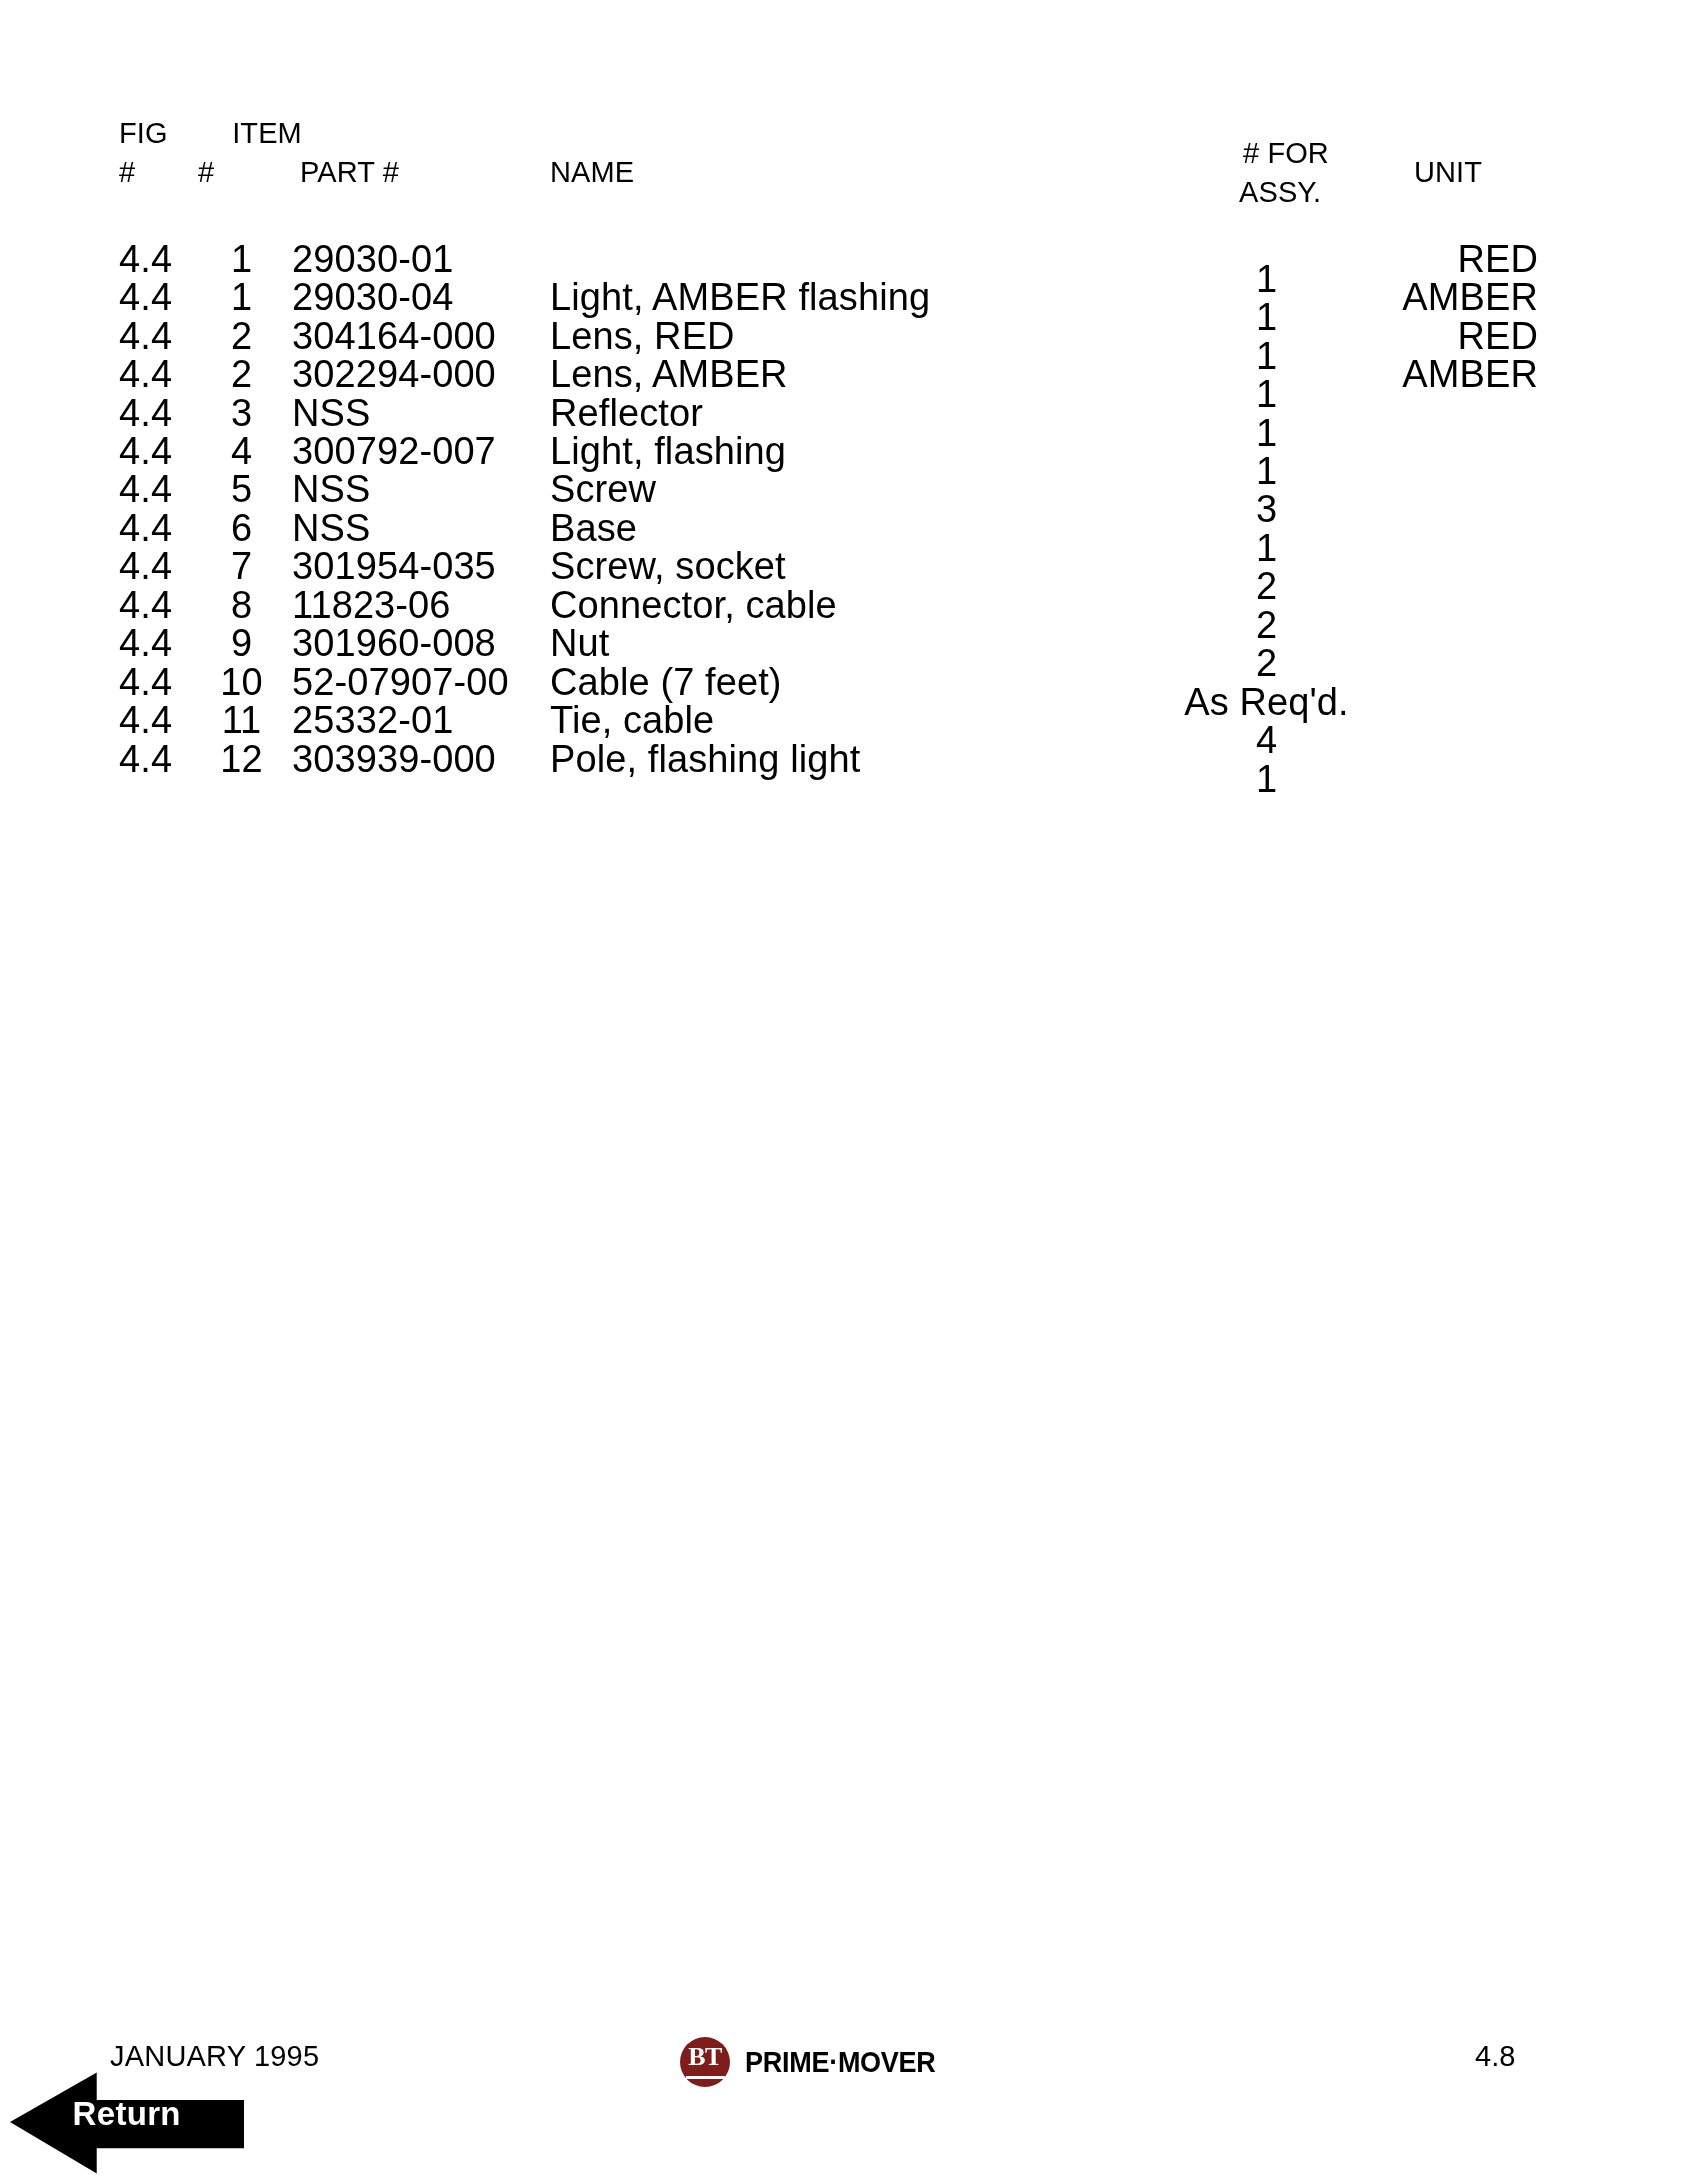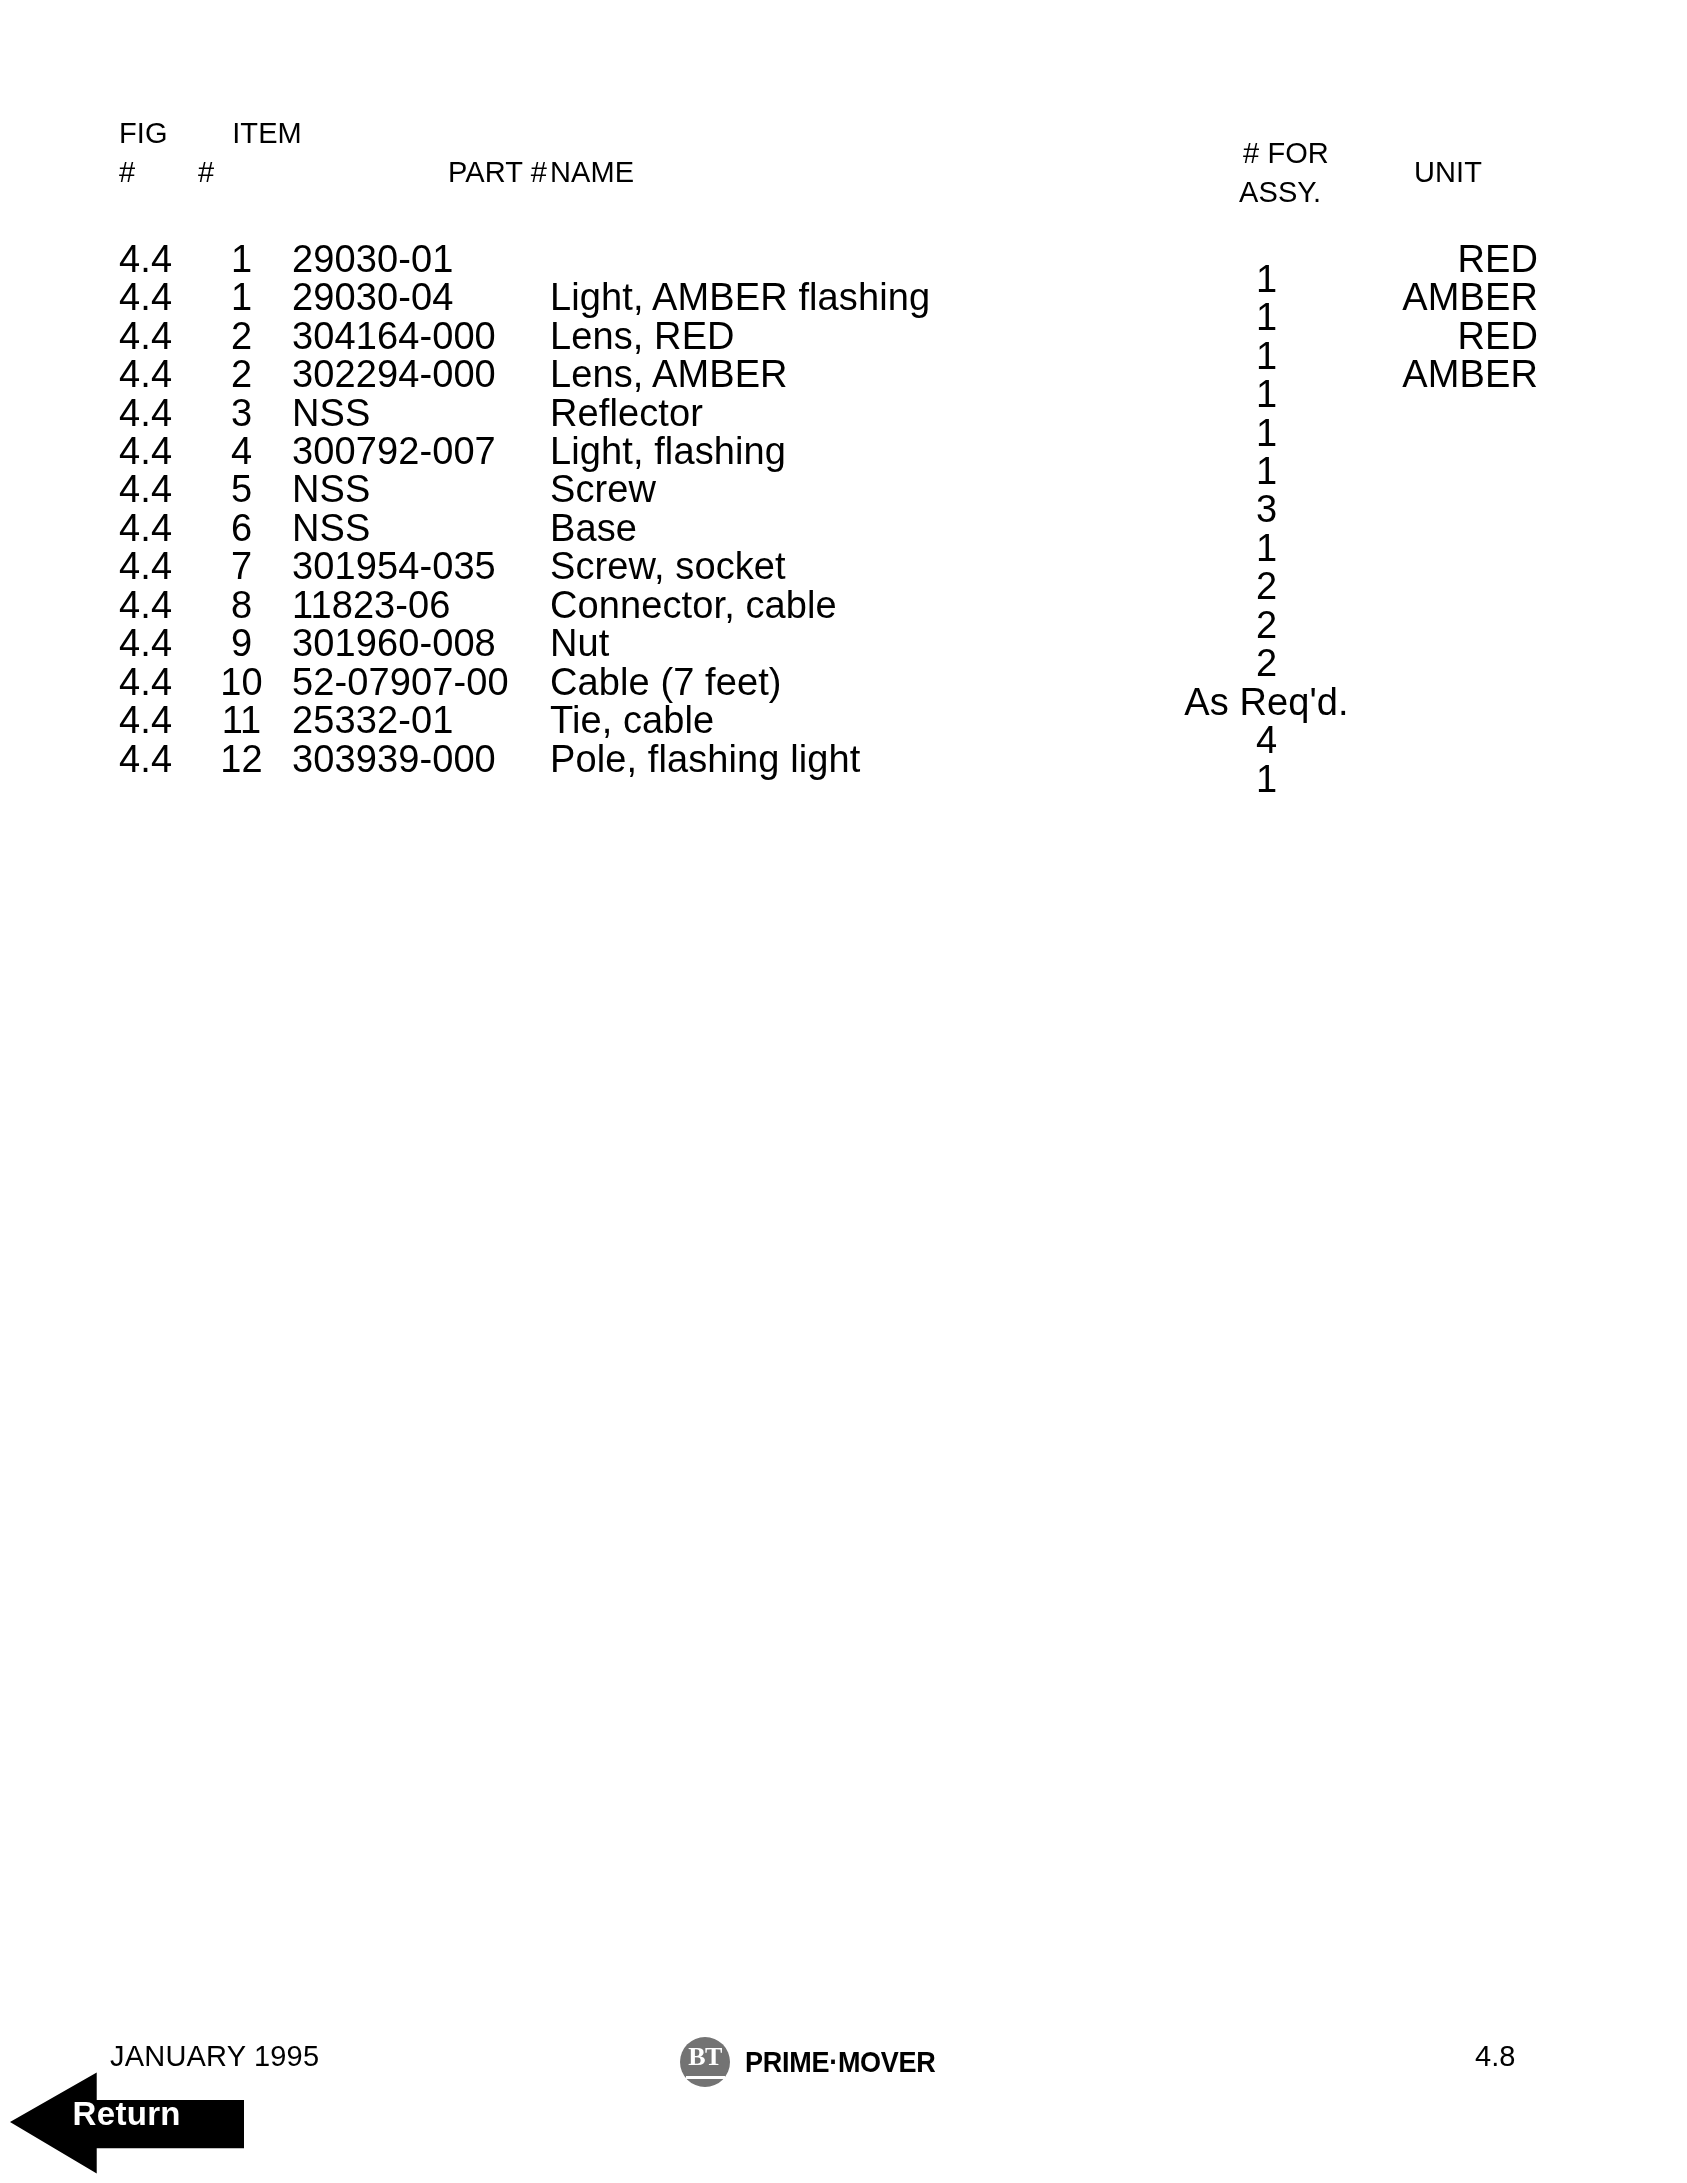--- a/index.html
+++ b/index.html
@@ -55,21 +55,21 @@
   .hdr-row .col-part,
   .hdr-row .col-name,
   .hdr-row .col-assy,
   .hdr-row .col-unit { top: 0; }
 
   
   .hdr-fig-word  { left: 119px; width: 110px; text-align: left; }
   .hdr-item-word { left: 198px; width: 138px; text-align: center; }
   .hdr-hash-1    { left: 119px; width: 41px;  text-align: left; }
   .hdr-hash-2    { left: 198px; width: 41px;  text-align: left; }
-  .hdr-part-word { left: 292px; width: 255px; text-align: right; }
+  .hdr-part-word { left: 300px; width: 255px; text-align: left; }
   .hdr-name-word { left: 550px; width: 276px; text-align: left; }
   .hdr-assy-1    { left: 1243px; width: 152px; text-align: left; }
   .hdr-assy-2    { left: 1239px; width: 152px; text-align: left; }
   .hdr-unit-word { left: 1414px; width: 138px; text-align: left; }
 
   .data-row {
     position: absolute;
     left: 0;
     width: 1687px;
     height: 39px;
@@ -99,21 +99,21 @@
     left: 680px;
     top: 2030px;
     height: 63px;
     display: flex;
     align-items: center;
   }
   .brand-mark {
     width: 50px;
     height: 50px;
     border-radius: 50%;
-    background: #737373;
+    background: #7f1d1d;
     position: relative;
     flex: 0 0 auto;
   }
   .brand-mark-letters {
     position: absolute;
     left: 0; top: 0; right: 0;
     height: 36px;
     display: flex;
     align-items: center;
     justify-content: center;

